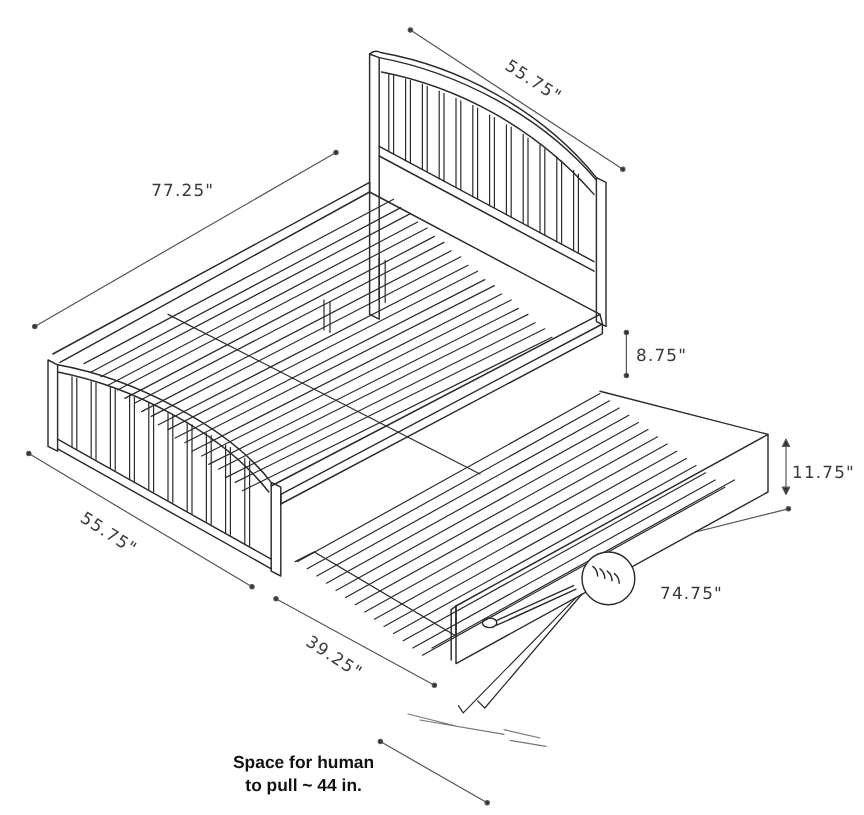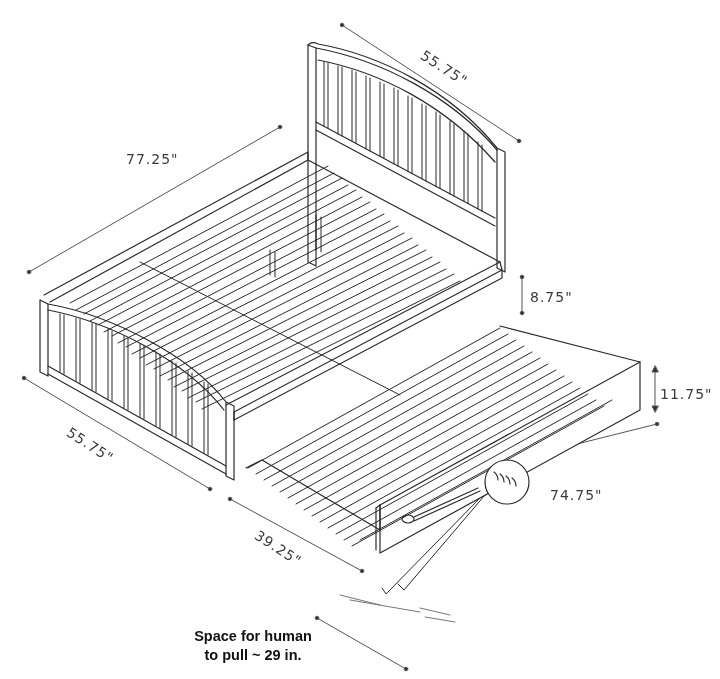--- a/index.html
+++ b/index.html
@@ -185,15 +185,15 @@
   <div class="dim-label" style="left:126px; top:151px;">77.25"</div>
   <div class="dim-label" style="left:418px; top:60px; transform: rotate(33deg);">55.75"</div>
   <div class="dim-label" style="left:530px; top:289px;">8.75"</div>
   <div class="dim-label" style="left:660px; top:386px;">11.75"</div>
   <div class="dim-label" style="left:550px; top:487px;">74.75"</div>
   <div class="dim-label" style="left:64px; top:437px; transform: rotate(33deg);">55.75"</div>
   <div class="dim-label" style="left:252px; top:540px; transform: rotate(33deg);">39.25"</div>
 
   <div class="note">
     <div>Space for human</div>
-    <div>to pull ~ 29 in.</div>
+    <div>to pull ~ 44 in.</div>
   </div>
 </div>
 
 </body></html>

